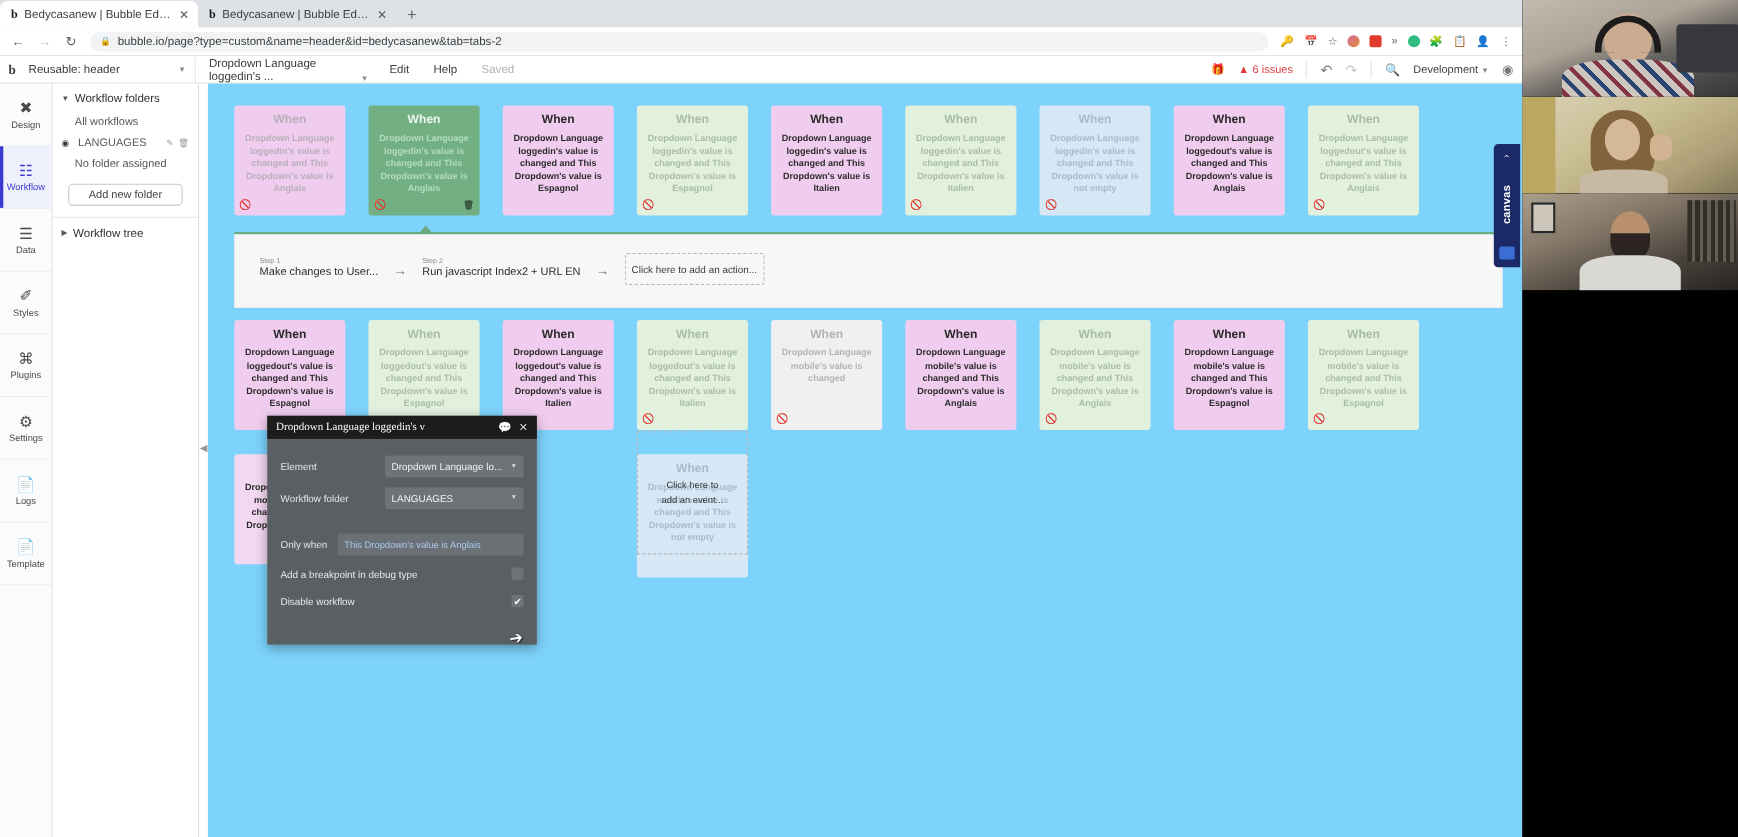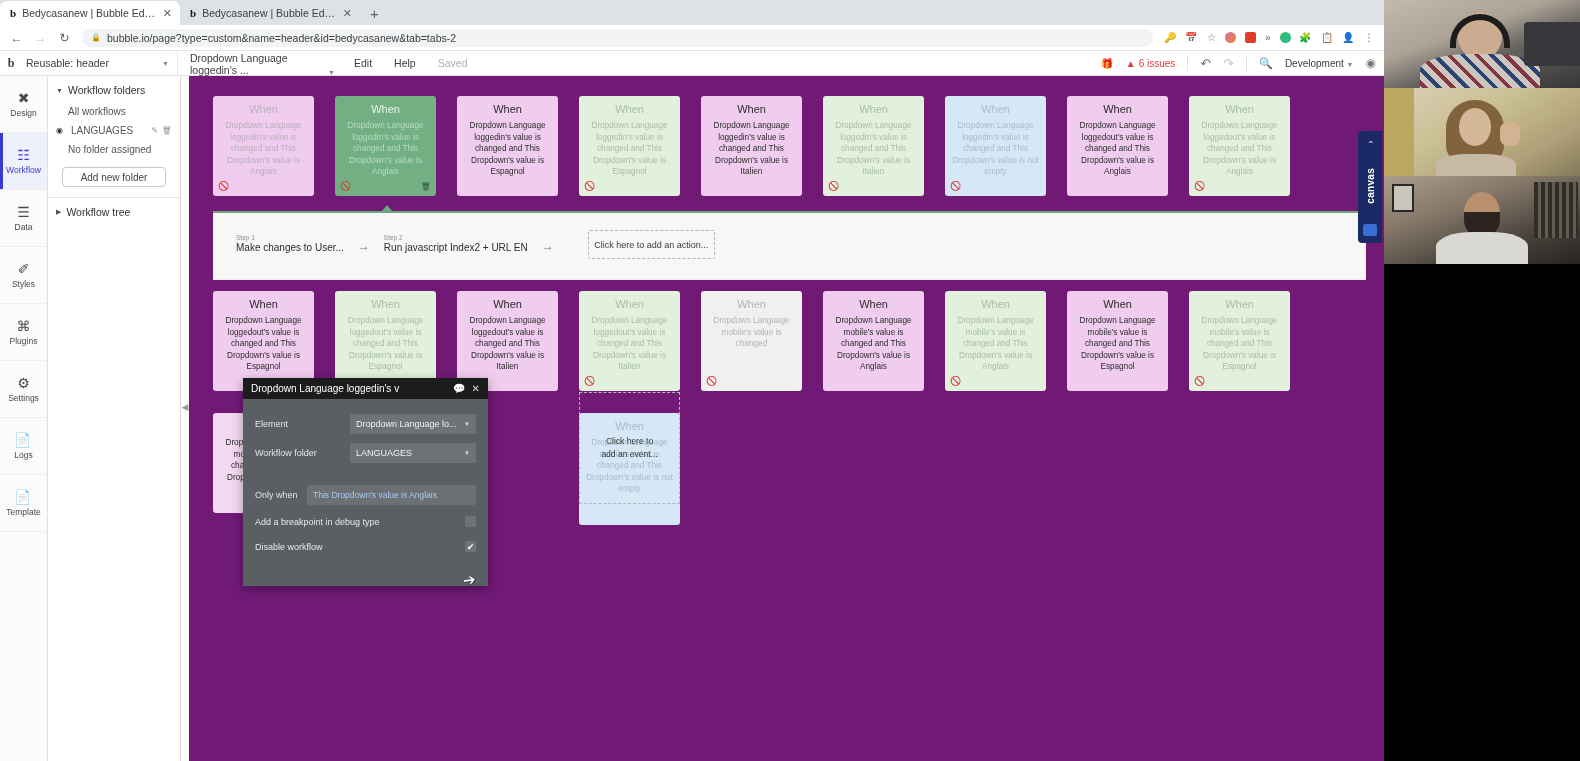--- a/index.html
+++ b/index.html
@@ -75,21 +75,21 @@
   .addfolder { margin:8px auto 0; width:104px; height:20px; border:1px solid #c9c9c9;
     border-radius:4px; display:flex; align-items:center; justify-content:center;
     font-size:10px; color:#444; background:#fff; }
   .fdiv { height:1px; background:#e6e6e6; margin:10px 0 0; }
 
   .collapse-handle { position:absolute; left:181px; top:400px; width:8px; height:14px;
     display:flex; align-items:center; justify-content:center; font-size:9px; color:#999;}
 
   
   .canvas { position:absolute; left:189px; top:76px; width:1195px; height:685px;
-    background:#701a75; overflow:hidden; }
+    background:#7dd3fc; overflow:hidden;font-weight:bold; }
 
   .card { position:absolute; width:101px; height:100px; border-radius:3px;
     padding:6px 5px; text-align:center; font-size:8.2px; line-height:11.5px; }
   .card .when { font-size:11px; line-height:15px; margin-bottom:3px; }
   .card .ban { position:absolute; left:5px; bottom:4px; font-size:9px; }
   .card .trash { position:absolute; right:5px; bottom:4px; font-size:8px; opacity:.55;}
 
   .c-pink   { background:#f0cdee; }
   .c-pink-f { background:#f3d8f1; }
   .c-green-f{ background:#e2f0de; }
@@ -115,31 +115,31 @@
     border-bottom:7px solid #6aa87b; }
   .actionstrip { position:absolute; left:213px; top:213px; width:1153px; height:67px;
     background:#f7f7f7; border:1px solid #ececec; border-top:none; }
   .steps { display:flex; align-items:center; gap:0; padding:14px 0 0 22px; }
   .step { margin-right:8px; }
   .step .slabel { font-size:6.5px; color:#8a8a8a; line-height:9px;}
   .step .sval { font-size:10px; color:#2b2b2b; white-space:nowrap; }
   .arrowglyph { font-size:12px; color:#6b6b6b; margin:6px 14px 0 6px; }
   .addaction { width:127px; height:29px; border:1px dashed #b5b5b5; border-radius:2px;
     display:flex; align-items:center; justify-content:center; font-size:9px;
-    color:#3b3b3b; margin-top:3px;margin-left:20px; }
+    color:#3b3b3b; margin-top:3px; }
 
   .addevent { position:absolute; left:579px; top:392px; width:101px; height:112px;
     border:1px dashed #b8b8b8; display:flex; align-items:center; justify-content:center;
     text-align:center; font-size:8.5px; color:#3b3b3b; line-height:13px; padding:0 18px;}
 
   
   .popup { position:absolute; left:243px; top:378px; width:245px; height:208px;
     background:#5a5f63; box-shadow:0 3px 10px rgba(0,0,0,.35); }
   .popup-head { height:21px; background:#1c1c1c; display:flex; align-items:center;
-    padding:0 8px; gap:6px; }
+    padding:0 8px; gap:6px;font-family:Liberation Serif, serif; }
   .popup-title { flex:1; color:#fff; font-size:10px; white-space:nowrap;
     overflow:hidden; text-overflow:ellipsis; }
   .popup-head .hicon { color:#d7d7d7; font-size:10px; }
   .popup-body { padding:10px 12px 0 12px; }
   .prow { display:flex; align-items:center; height:29px; }
   .plab { width:95px; color:#e3e3e3; font-size:9px; }
   .pfield { flex:1; height:20px; background:#6e7377; border-radius:2px;
     display:flex; align-items:center; justify-content:space-between;
     padding:0 6px; color:#f2f2f2; font-size:9px; }
   .pfield .pcar { font-size:6px; color:#d8d8d8; }

